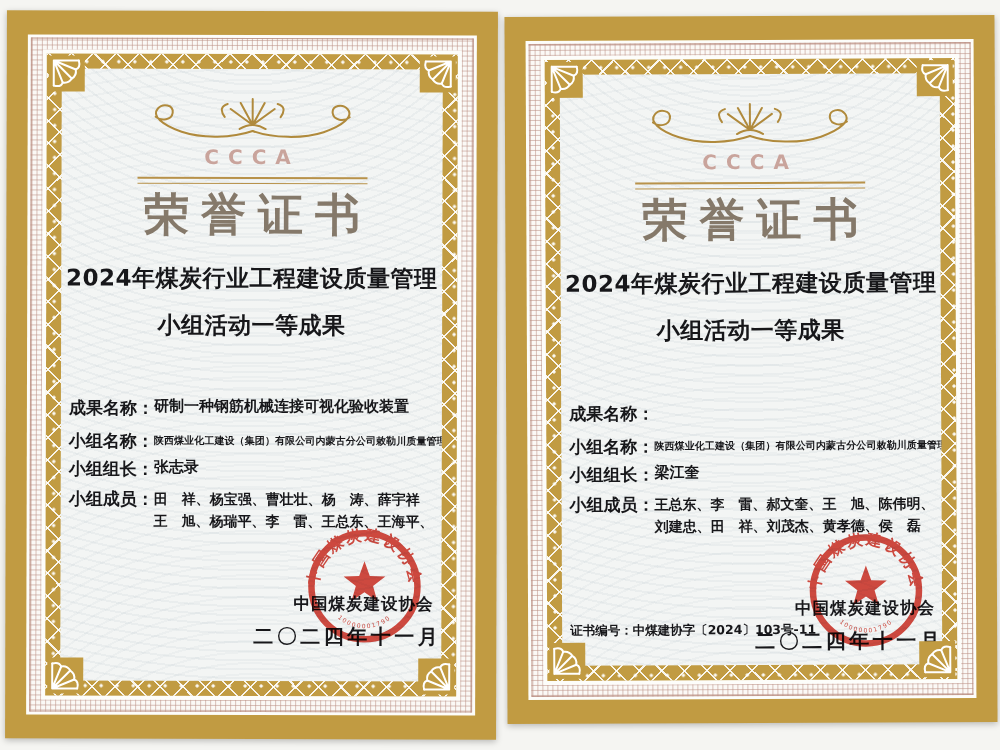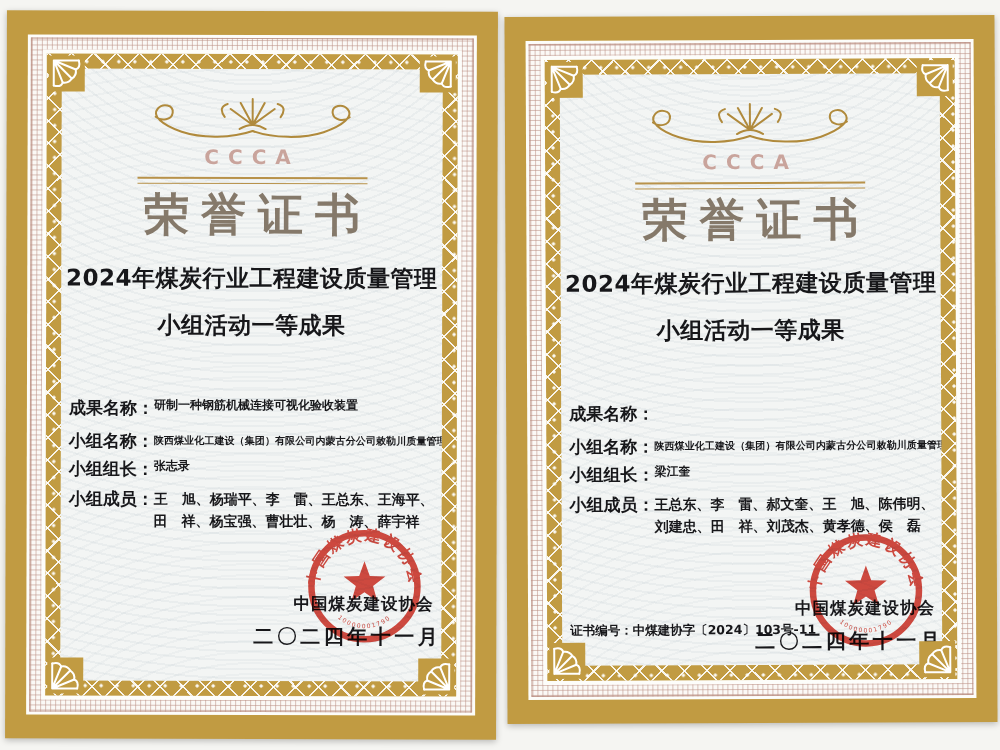--- a/index.html
+++ b/index.html
@@ -81,21 +81,21 @@
   }
 
   
   .fields{position:absolute;left:8px;right:0;top:328px;}
   .field{position:absolute;left:0;right:0;display:flex;align-items:flex-start;color:#17171a;}
   .f0{top:0;}
   .f1{top:33px;}
   .f2{top:61px;}
   .f3{top:91px;}
   .flabel{flex:0 0 82px;font-size:17px;font-weight:700;white-space:nowrap;text-align:center;}
-  .fvalue{font-size:12px;font-weight:700;white-space:nowrap;}
+  .fvalue{font-size:15px;font-weight:700;white-space:nowrap;}
   .fvalue.small{font-size:10px;font-weight:700;padding-top:4px;letter-spacing:.1px;}
   .fvalue.members{font-size:14px;line-height:22px;}
 
   
   .certno{
     position:absolute;left:8px;top:548px;
     font-size:12.5px;font-weight:700;color:#17171a;white-space:nowrap;
   }
   .issuer{
     position:absolute;top:524px;left:303px;transform:translateX(-50%);
@@ -184,22 +184,22 @@
                   <span class="flabel">小组名称：</span>
                   <span class="fvalue small">陕西煤业化工建设（集团）有限公司内蒙古分公司敕勒川质量管理小组</span>
                 </div>
                 <div class="field f2">
                   <span class="flabel">小组组长：</span>
                   <span class="fvalue">张志录</span>
                 </div>
                 <div class="field f3">
                   <span class="flabel">小组成员：</span>
                   <span class="fvalue members">
+                    <div>田　祥、杨宝强、曹壮壮、杨　涛、薛宇祥</div>
                     <div>王　旭、杨瑞平、李　雷、王总东、王海平、</div>
-                    <div>田　祥、杨宝强、曹壮壮、杨　涛、薛宇祥</div>
                   </span>
                 </div>
               </div>
 
               <div class="issuer">中国煤炭建设协会</div>
               <div class="issuedate">二〇二四年十一月</div>
 
               <svg class="seal" viewBox="0 0 120 120">
                 <defs>
                   <path id="sat0" d="M14,60 A46,46 0 0 1 106,60"></path>

